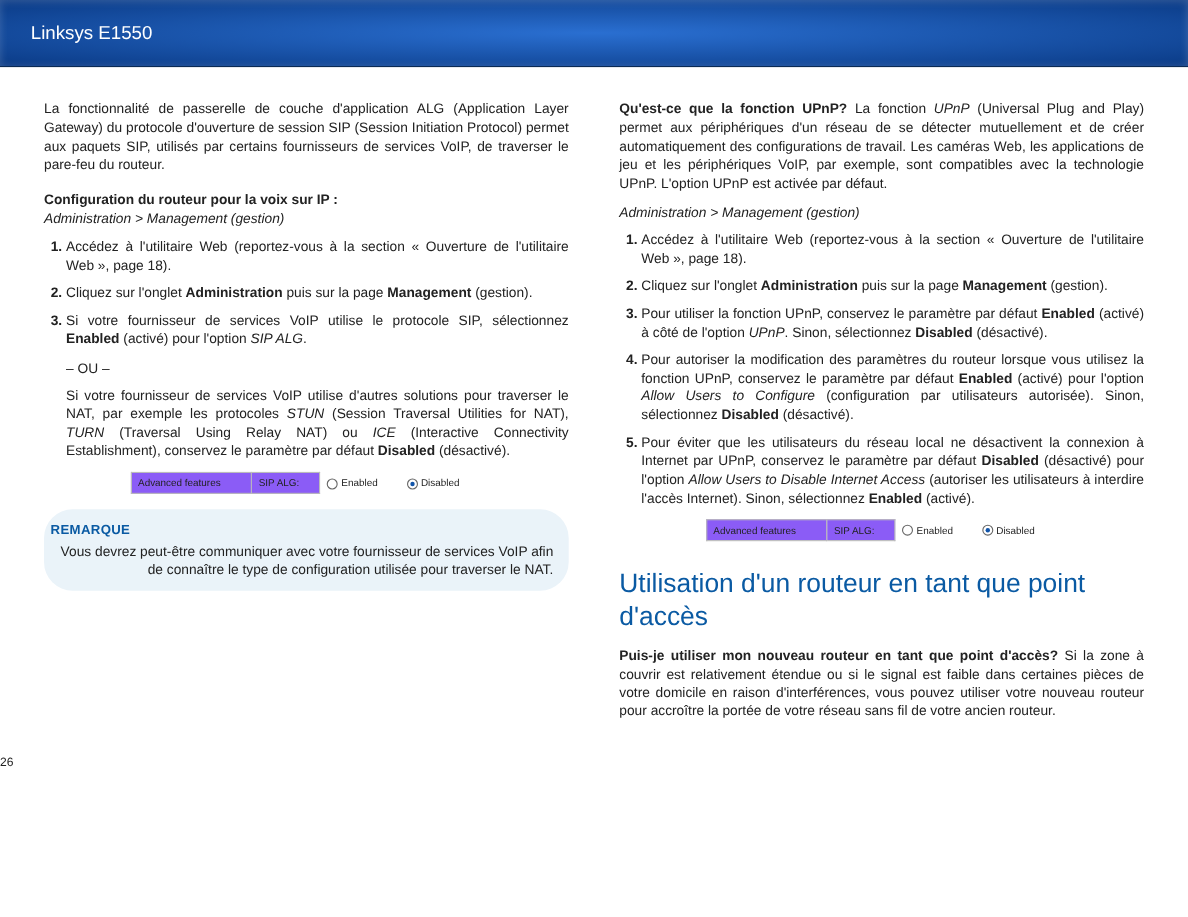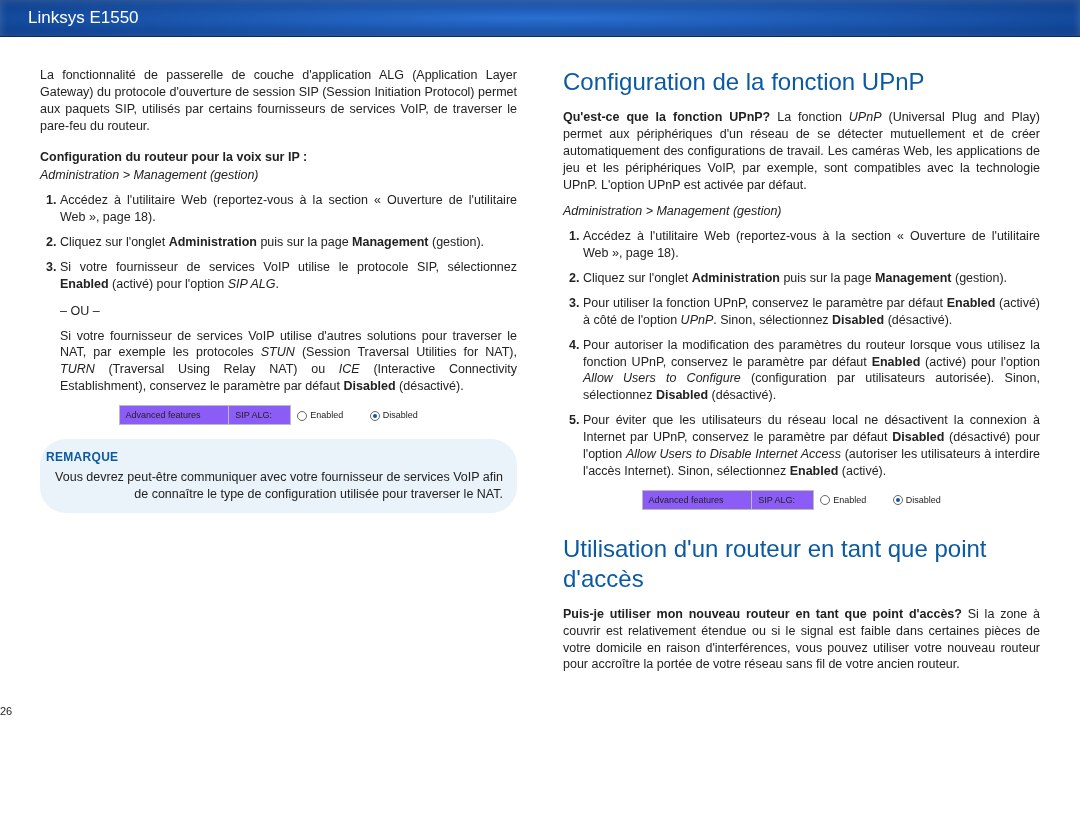--- a/index.html
+++ b/index.html
@@ -14,21 +14,21 @@
     height: 36px;
     background: linear-gradient(to bottom, #1b4f9b 0%, #0a3a7a 40%, #0a3a7a 60%, #1b5fb8 100%);
     background: linear-gradient(to bottom, #0d3b85, #165ab5 50%, #0d3b85);
     background: radial-gradient(ellipse at 50% 50%, #2a6fd1, #0a3a85);
     border-bottom: 1px solid #0a2a55;
     display: flex;
     justify-content: space-between;
     align-items: center;
     color: #fff;
     font-size: 17px;
-    padding: 0 28px;
+    padding: 12px 28px;
     box-shadow: inset 0 1px 8px rgba(255,255,255,.2);
   }
   .header-left { font-weight: 300; }
   .header-right { font-weight: 300; }
   .page {
     display: flex;
     padding: 30px 40px 10px 40px;
     column-gap: 46px;
     font-size: 12.5px;
     line-height: 1.35;
@@ -119,21 +119,20 @@
     </tbody>
       </table>
 
     <div class="note-box">
       <div class="note-title">REMARQUE</div>
       <div class="note-body">Vous devrez peut-être communiquer avec votre fournisseur de services VoIP afin de connaître le type de configuration utilisée pour traverser le NAT.</div>
     </div>
   </div>
 
   <div class="col">
-    <h2>Configuration de la fonction UPnP</h2>
     <p>
       <span class="b">Qu'est-ce que la fonction UPnP?</span><span> La fonction </span><span class="i">UPnP</span><span> (Universal Plug and Play) permet aux périphériques d'un réseau de se détecter mutuellement et de créer automatiquement des configurations de travail. Les caméras Web, les applications de jeu et les périphériques VoIP, par exemple, sont compatibles avec la technologie UPnP. L'option UPnP est activée par défaut.</span>
     </p>
 
     <div class="nav-path">Administration &gt; Management (gestion)</div>
 
     <ol class="steps">
       <li><span>Accédez à l'utilitaire Web (reportez-vous à la section « Ouverture de l'utilitaire Web », page 18).</span></li>
       <li>
         <span>Cliquez sur l'onglet </span><span class="b">Administration</span><span> puis sur la page </span><span class="b">Management</span><span> (gestion).</span>

